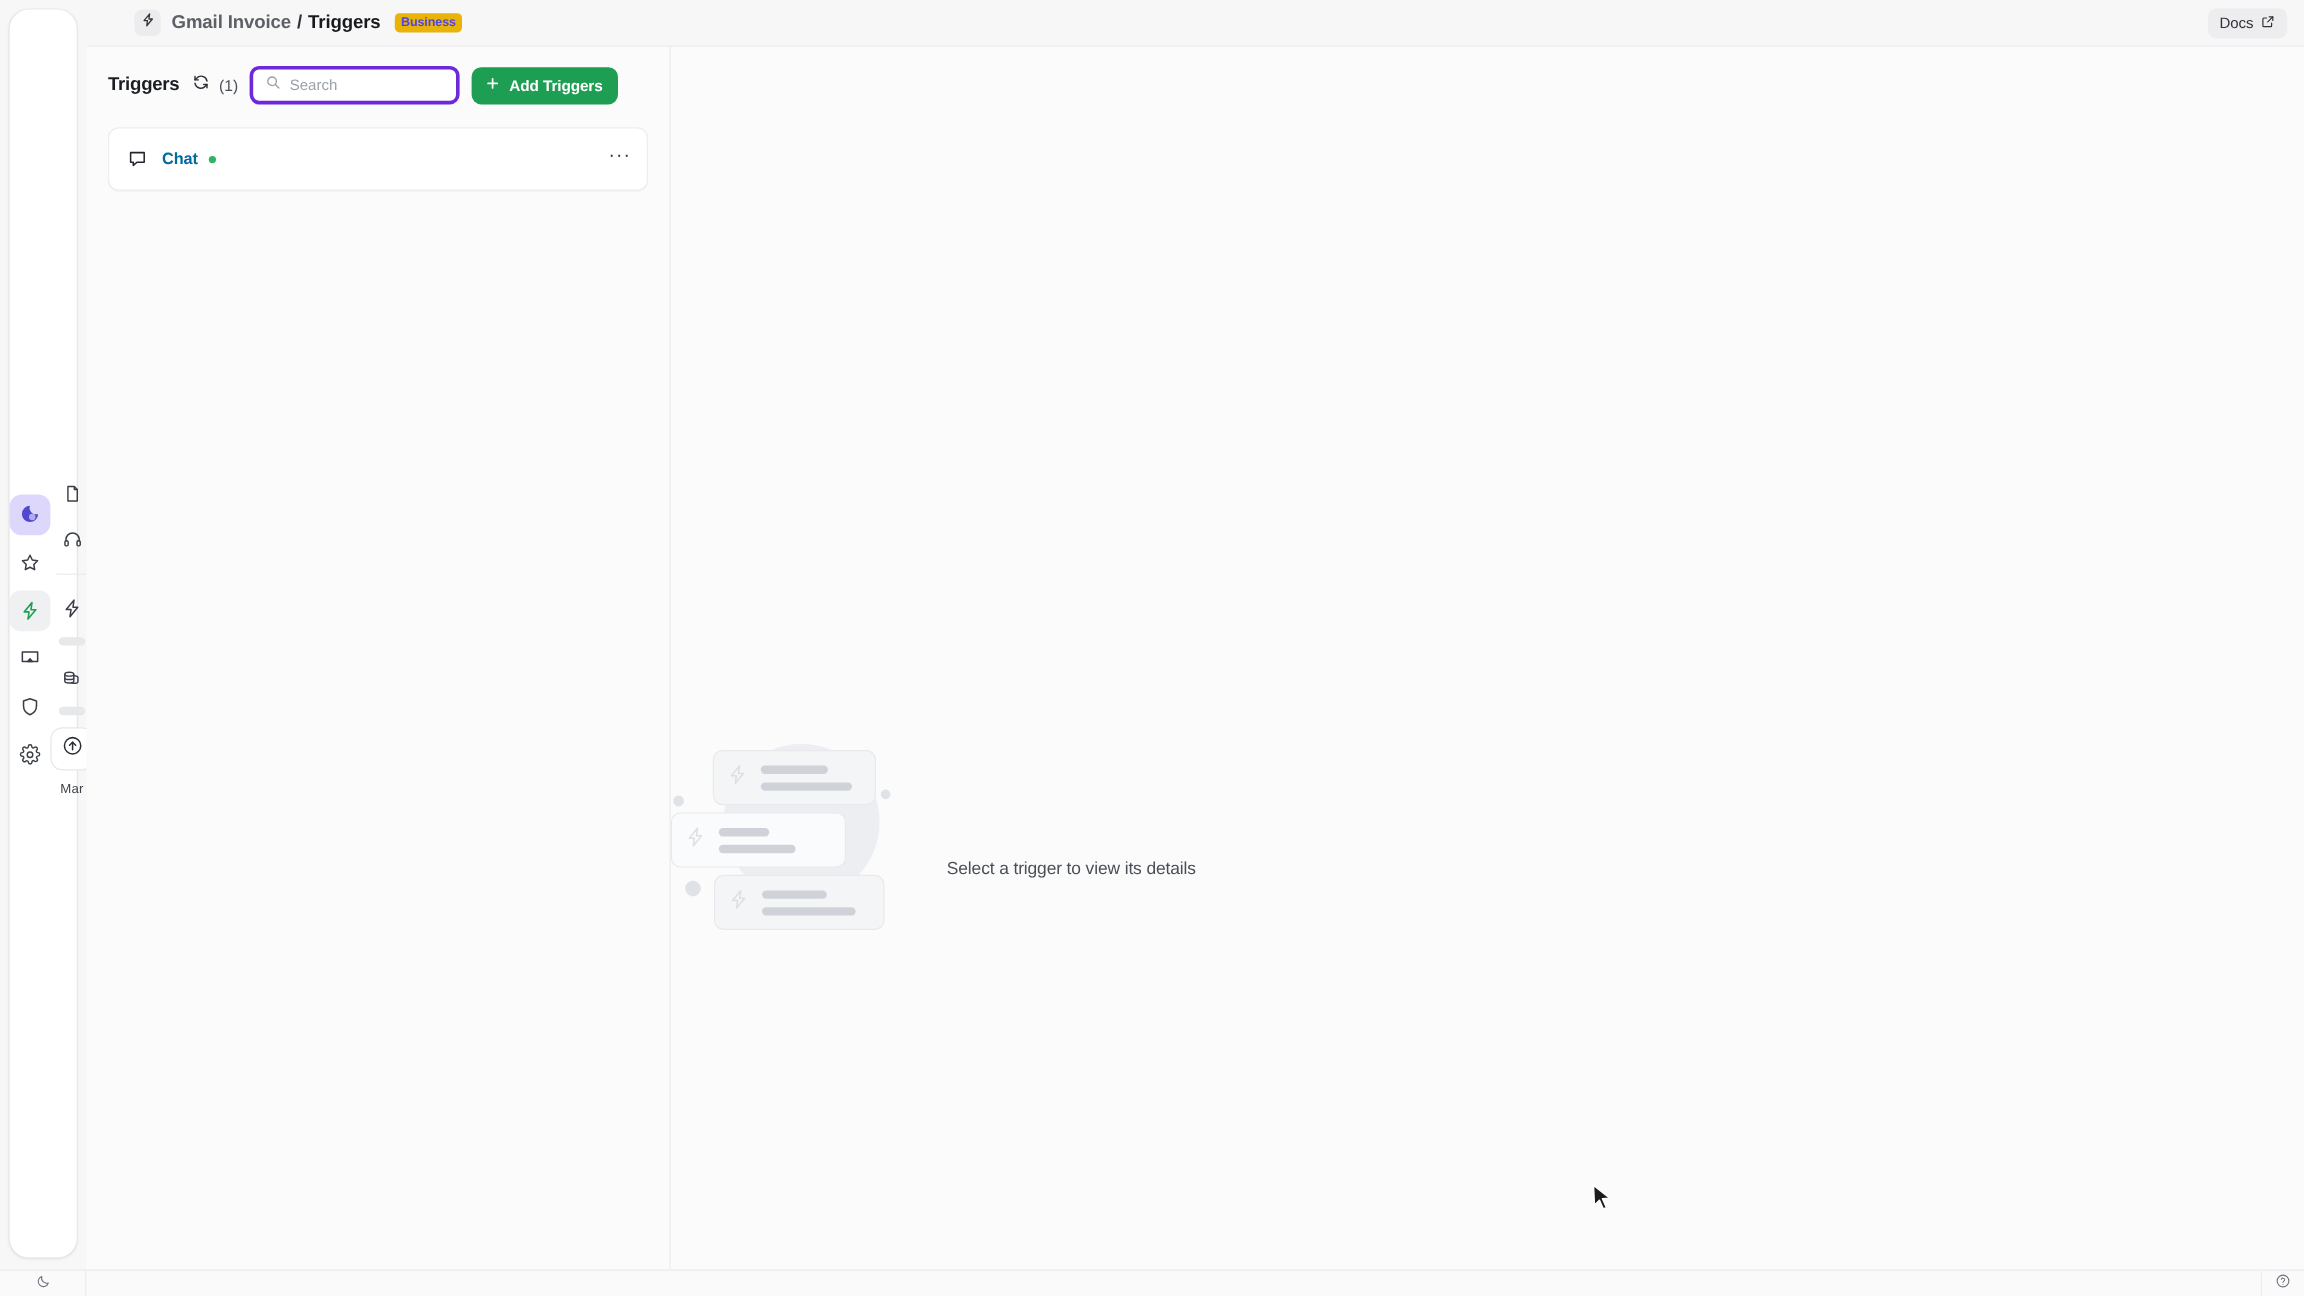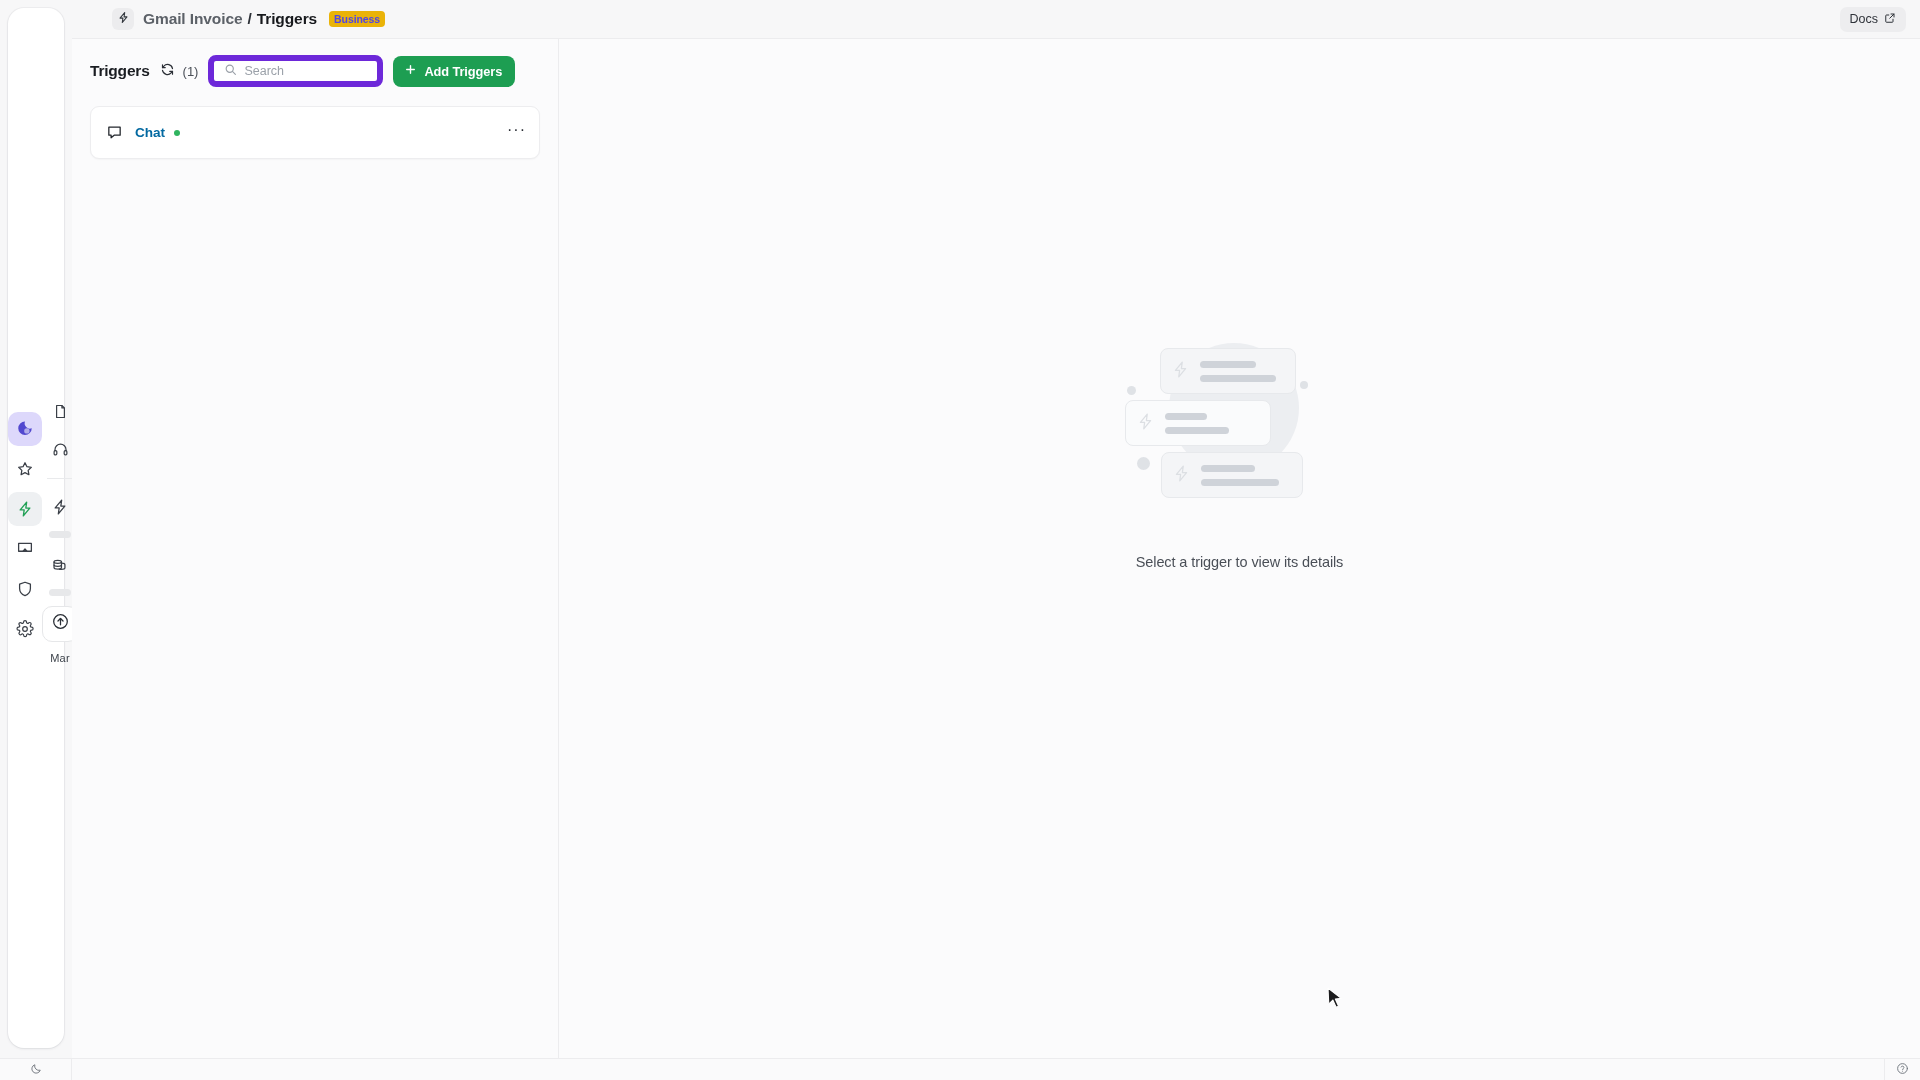--- a/index.html
+++ b/index.html
@@ -82,21 +82,21 @@
   }
   .list-head {
     display: flex; align-items: center; gap: 10px;
     padding: 16px 18px 10px 18px;
   }
   .list-title { font-size: 15.5px; font-weight: 700; color: #1a1d22; letter-spacing: -.2px; }
   .icon-btn { color: #2b2f36; display: flex; align-items: center; justify-content: center; }
   .count { font-size: 13px; color: #4b5058; margin-left: -2px; }
   .search-wrap {
     flex: 1 1 auto; height: 32px; background: #fff;
-    border: 6px solid #6d28d9; border-radius: 8px;
+    border: 3px solid #6d28d9; border-radius: 8px;
     display: flex; align-items: center; gap: 7px; padding: 4px 10px;
     max-width: 175px;
   }
   .search-wrap svg { color: #9aa0a8; flex: none; }
   .search-input {
     border: none; outline: none; background: transparent;
     font-family: "Liberation Sans", sans-serif; font-size: 12.5px;
     color: #2b2f36; width: 100%;
   }
   .search-input::placeholder { color: #9ba1a9; }
@@ -116,21 +116,21 @@
   }
   .trigger-card .chat-icon { color: #22262c; display: flex; }
   .trigger-name { font-size: 13.6px; font-weight: 700; color: #0369a1; margin-left: 12px; letter-spacing: -.1px; }
   .status-dot { width: 6px; height: 6px; border-radius: 50%; background: #2fb45f; margin-left: 9px; }
   .more-btn { margin-left: auto; color: #2b2f36; font-size: 16px; letter-spacing: 1px; line-height: 0; padding-bottom: 6px; }
 
   
   .detail {
     position: absolute; left: 559px; top: 38px; right: 0; bottom: 22px;
     background: #fbfbfc; border-top: 1px solid #ececee;
-    display: flex; flex-direction: column; align-items: center; justify-content: flex-start;
+    display: flex; flex-direction: row; align-items: center; justify-content: flex-start;
     padding-top: 300px;
   }
   .empty-art { position: relative; width: 230px; height: 165px; }
   .art-circle {
     position: absolute; left: 44px; top: 4px; width: 130px; height: 130px;
     background: #eceef1; border-radius: 50%;
   }
   .art-card {
     position: absolute; background: #f4f5f7; border: 1.5px solid #e7e9ec;
     border-radius: 8px; display: flex; align-items: center; gap: 10px;

